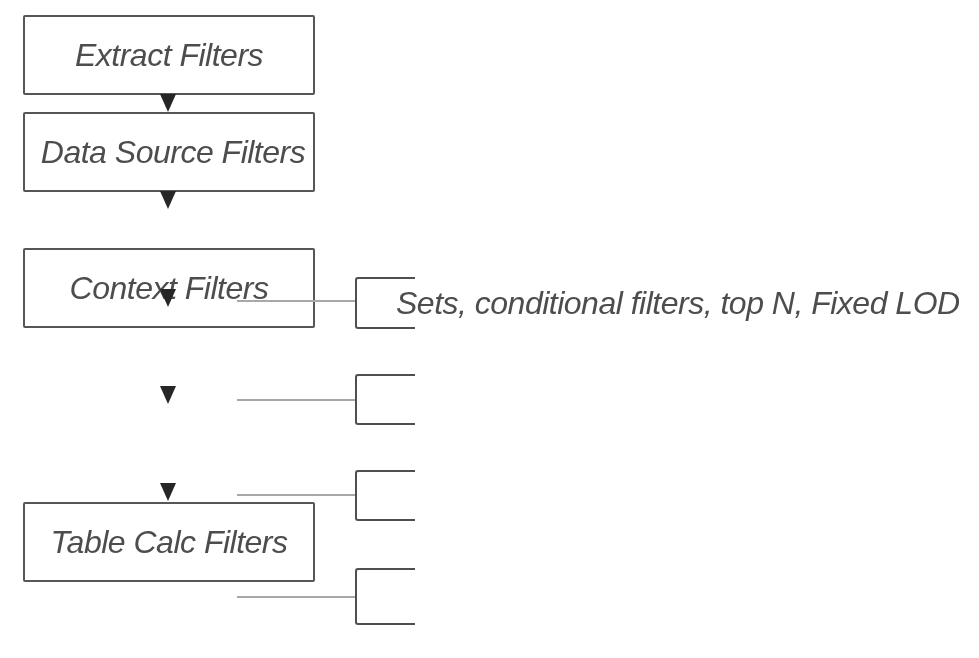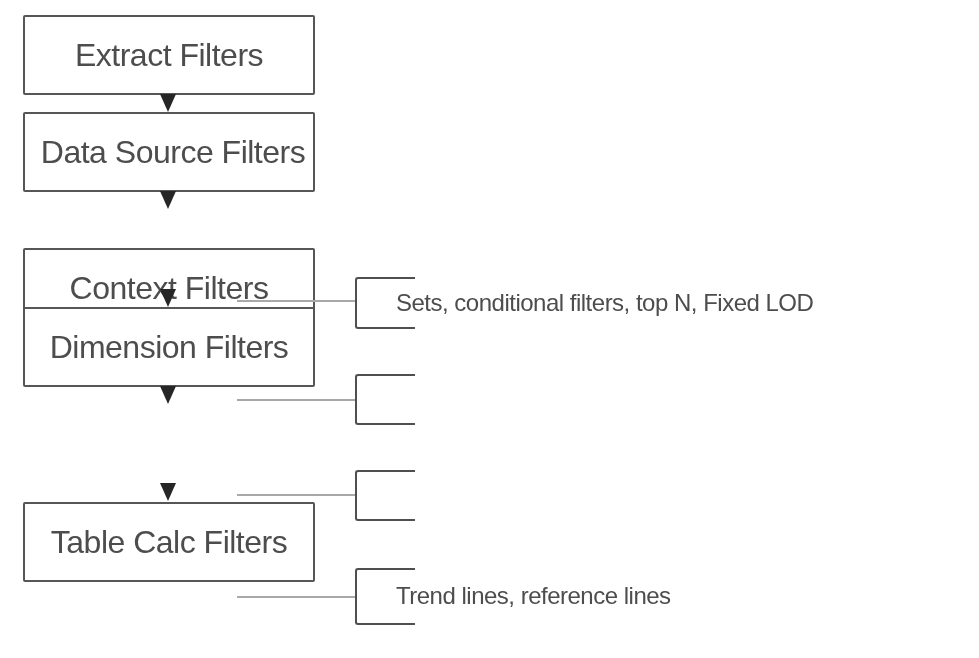--- a/index.html
+++ b/index.html
@@ -7,20 +7,21 @@
     padding: 0;
     background: #ffffff;
   }
   .canvas {
     position: relative;
     width: 979px;
     height: 658px;
     background: #ffffff;
     overflow: hidden;
     font-family: "Liberation Sans", "DejaVu Sans", sans-serif;
+    font-style: italic;
   }
   
   .flow-box {
     position: absolute;
     left: 23px;
     width: 292px;
     height: 80px;
     box-sizing: border-box;
     border: 2px solid #565656;
     border-radius: 2px;
@@ -83,21 +84,21 @@
   .k0 { top: 277px; height: 52px; }
   .k1 { top: 374px; height: 51px; }
   .k2 { top: 470px; height: 51px; }
   .k3 { top: 568px; height: 57px; }
 
   
   .annotation {
     position: absolute;
     left: 396px;
     line-height: 40px;
-    font-size: 24px;
+    font-size: 32px;
     letter-spacing: -0.5px;
     color: #4d4d4d;
     white-space: nowrap;
   }
   .t0 { top: 283px; }
   .t1 { top: 379px; }
   .t2 { top: 475px; }
   .t3 { top: 576px; }
 </style>
 </head>
@@ -107,23 +108,20 @@
 
   <div class="flow-box b0">
     <span>Extract Filters</span>
   </div>
   <div class="flow-box b1">
     <span>Data Source Filters</span>
   </div>
   <div class="flow-box b2">
     <span>Context Filters</span>
   </div>
-  <div class="flow-box b3">
-    <span>Dimension Filters</span>
-  </div>
   <div class="flow-box b5">
     <span>Table Calc Filters</span>
   </div>
 
   <div class="down-arrow a0"></div>
   <div class="down-arrow a1"></div>
   <div class="down-arrow a2"></div>
   <div class="down-arrow a3"></div>
   <div class="down-arrow a4"></div>
 
@@ -131,15 +129,14 @@
   <div class="connector c1"></div>
   <div class="connector c2"></div>
   <div class="connector c3"></div>
 
   <div class="bracket k0"></div>
   <div class="bracket k1"></div>
   <div class="bracket k2"></div>
   <div class="bracket k3"></div>
 
   <div class="annotation t0">Sets, conditional filters, top N, Fixed LOD</div>
-  <div class="annotation t3">Trend lines, reference lines</div>
 
 </div>
 
 </body></html>

